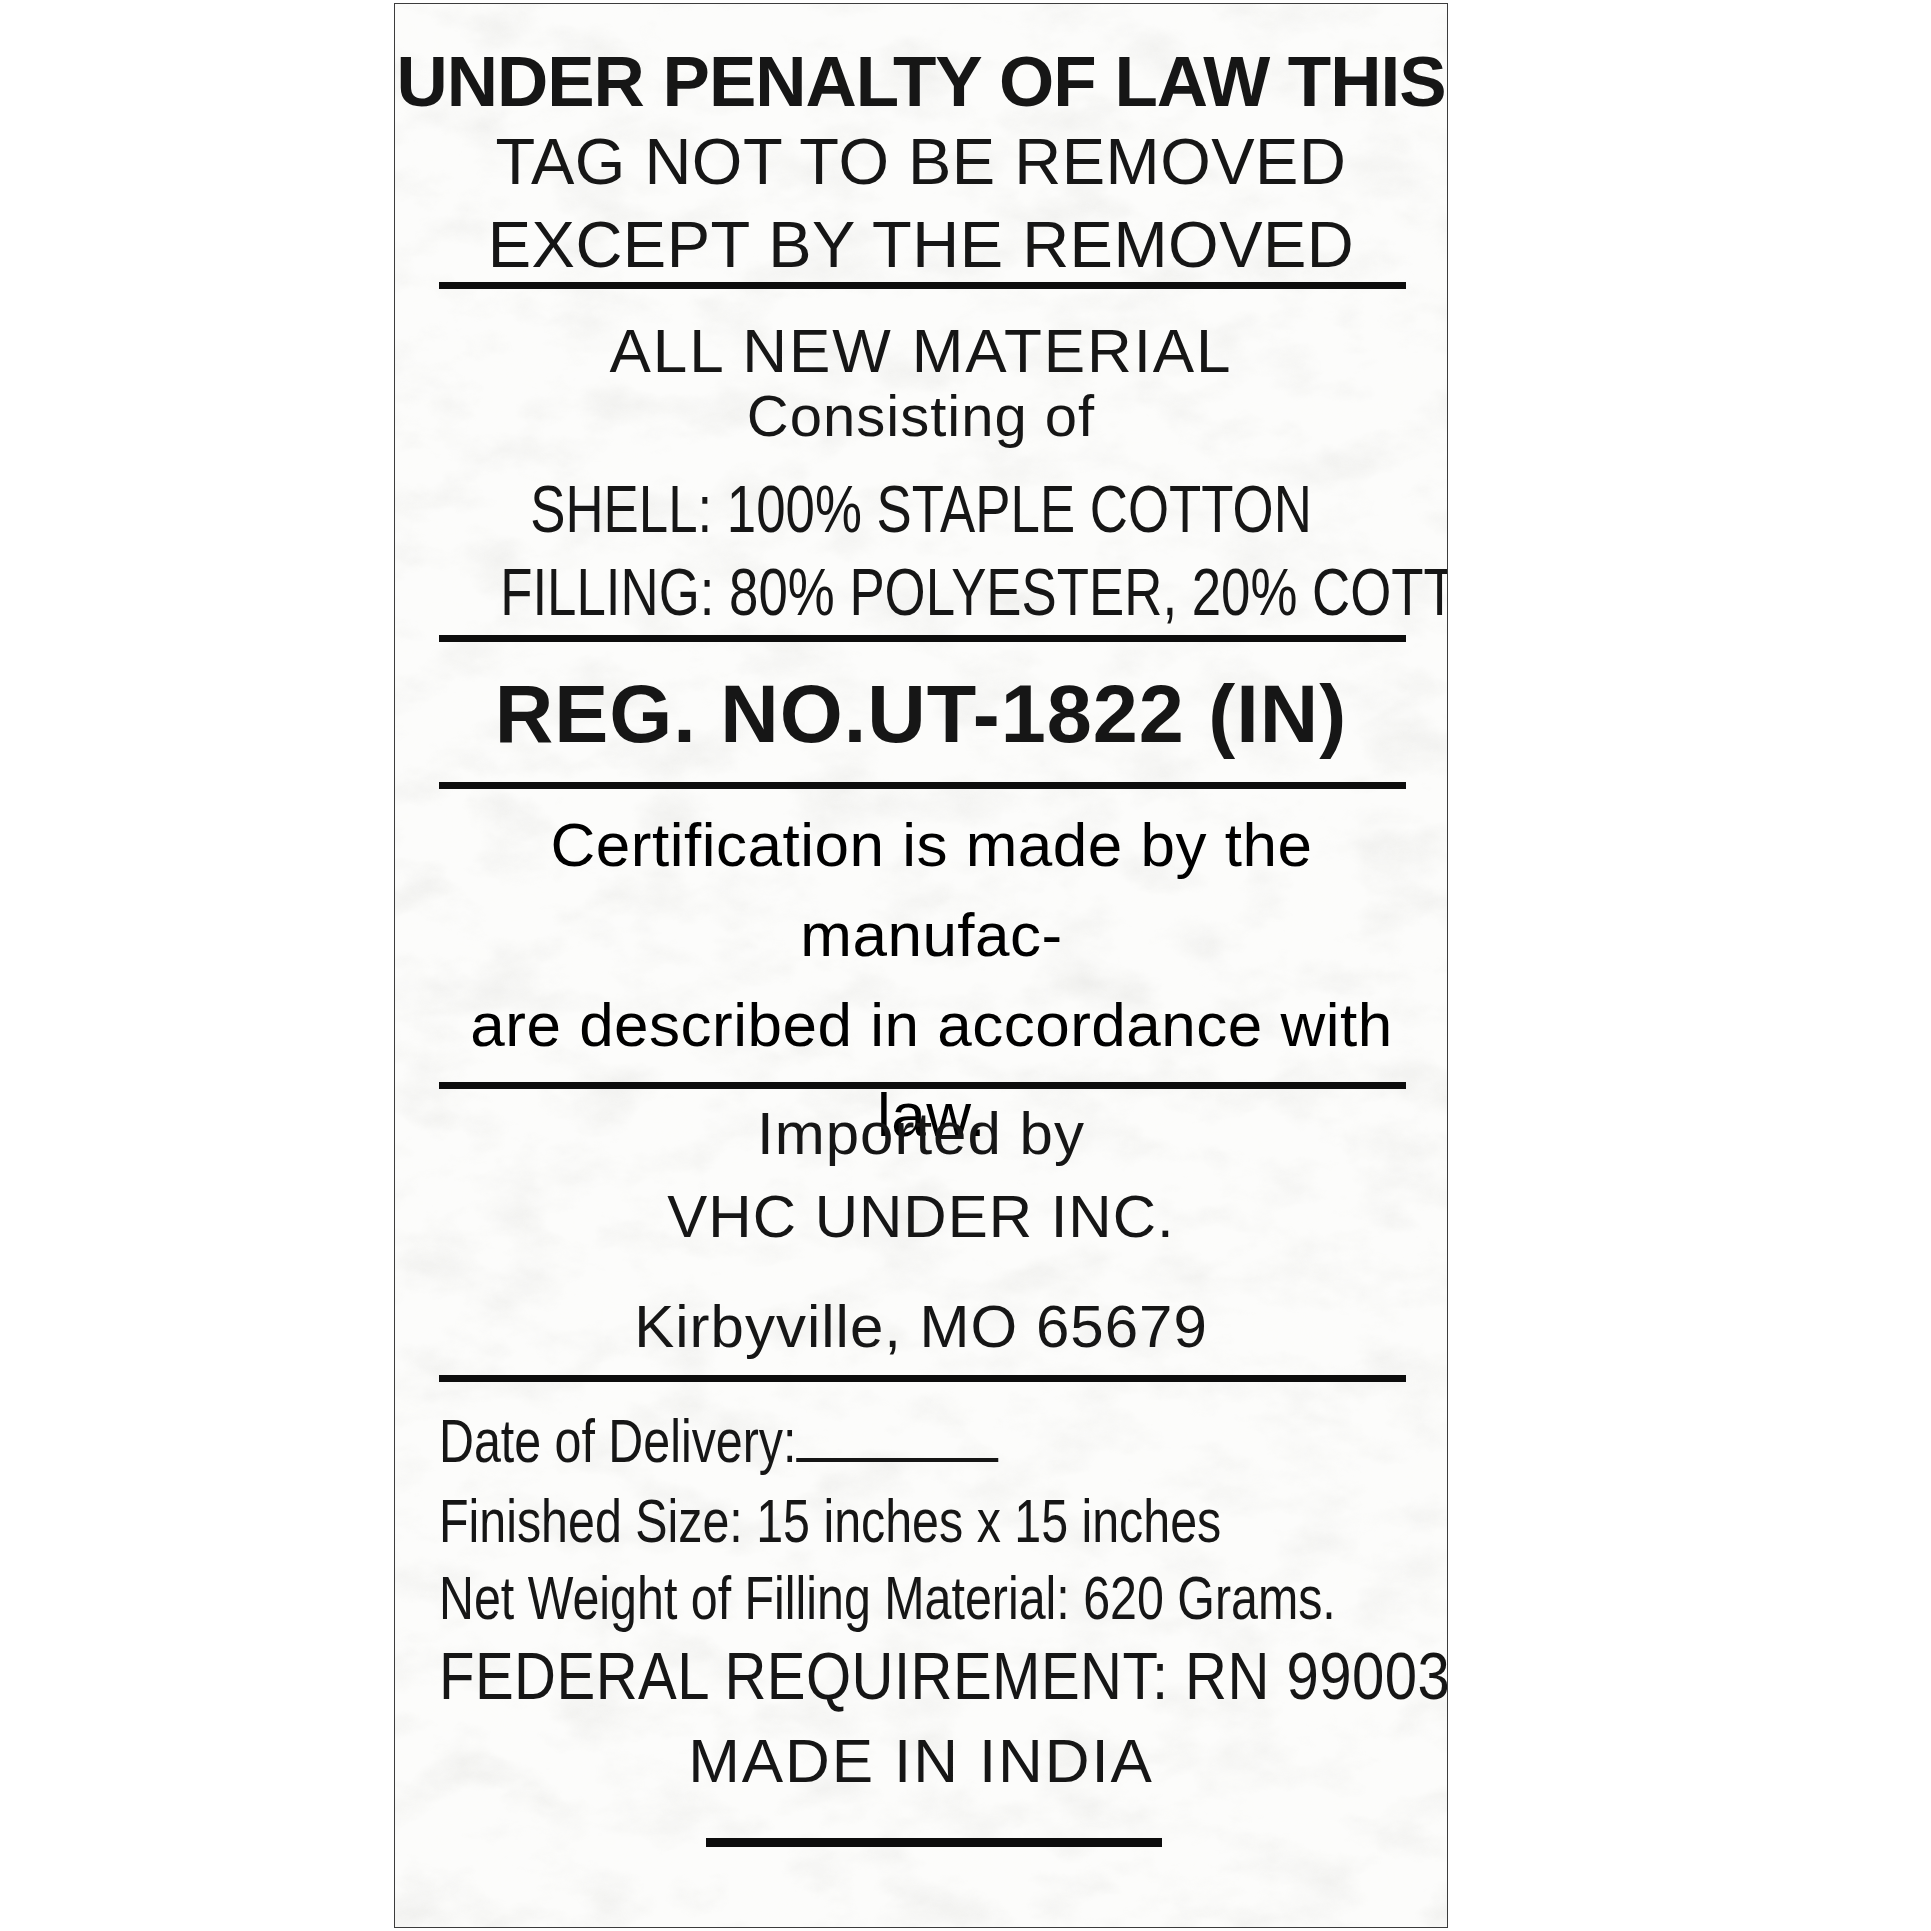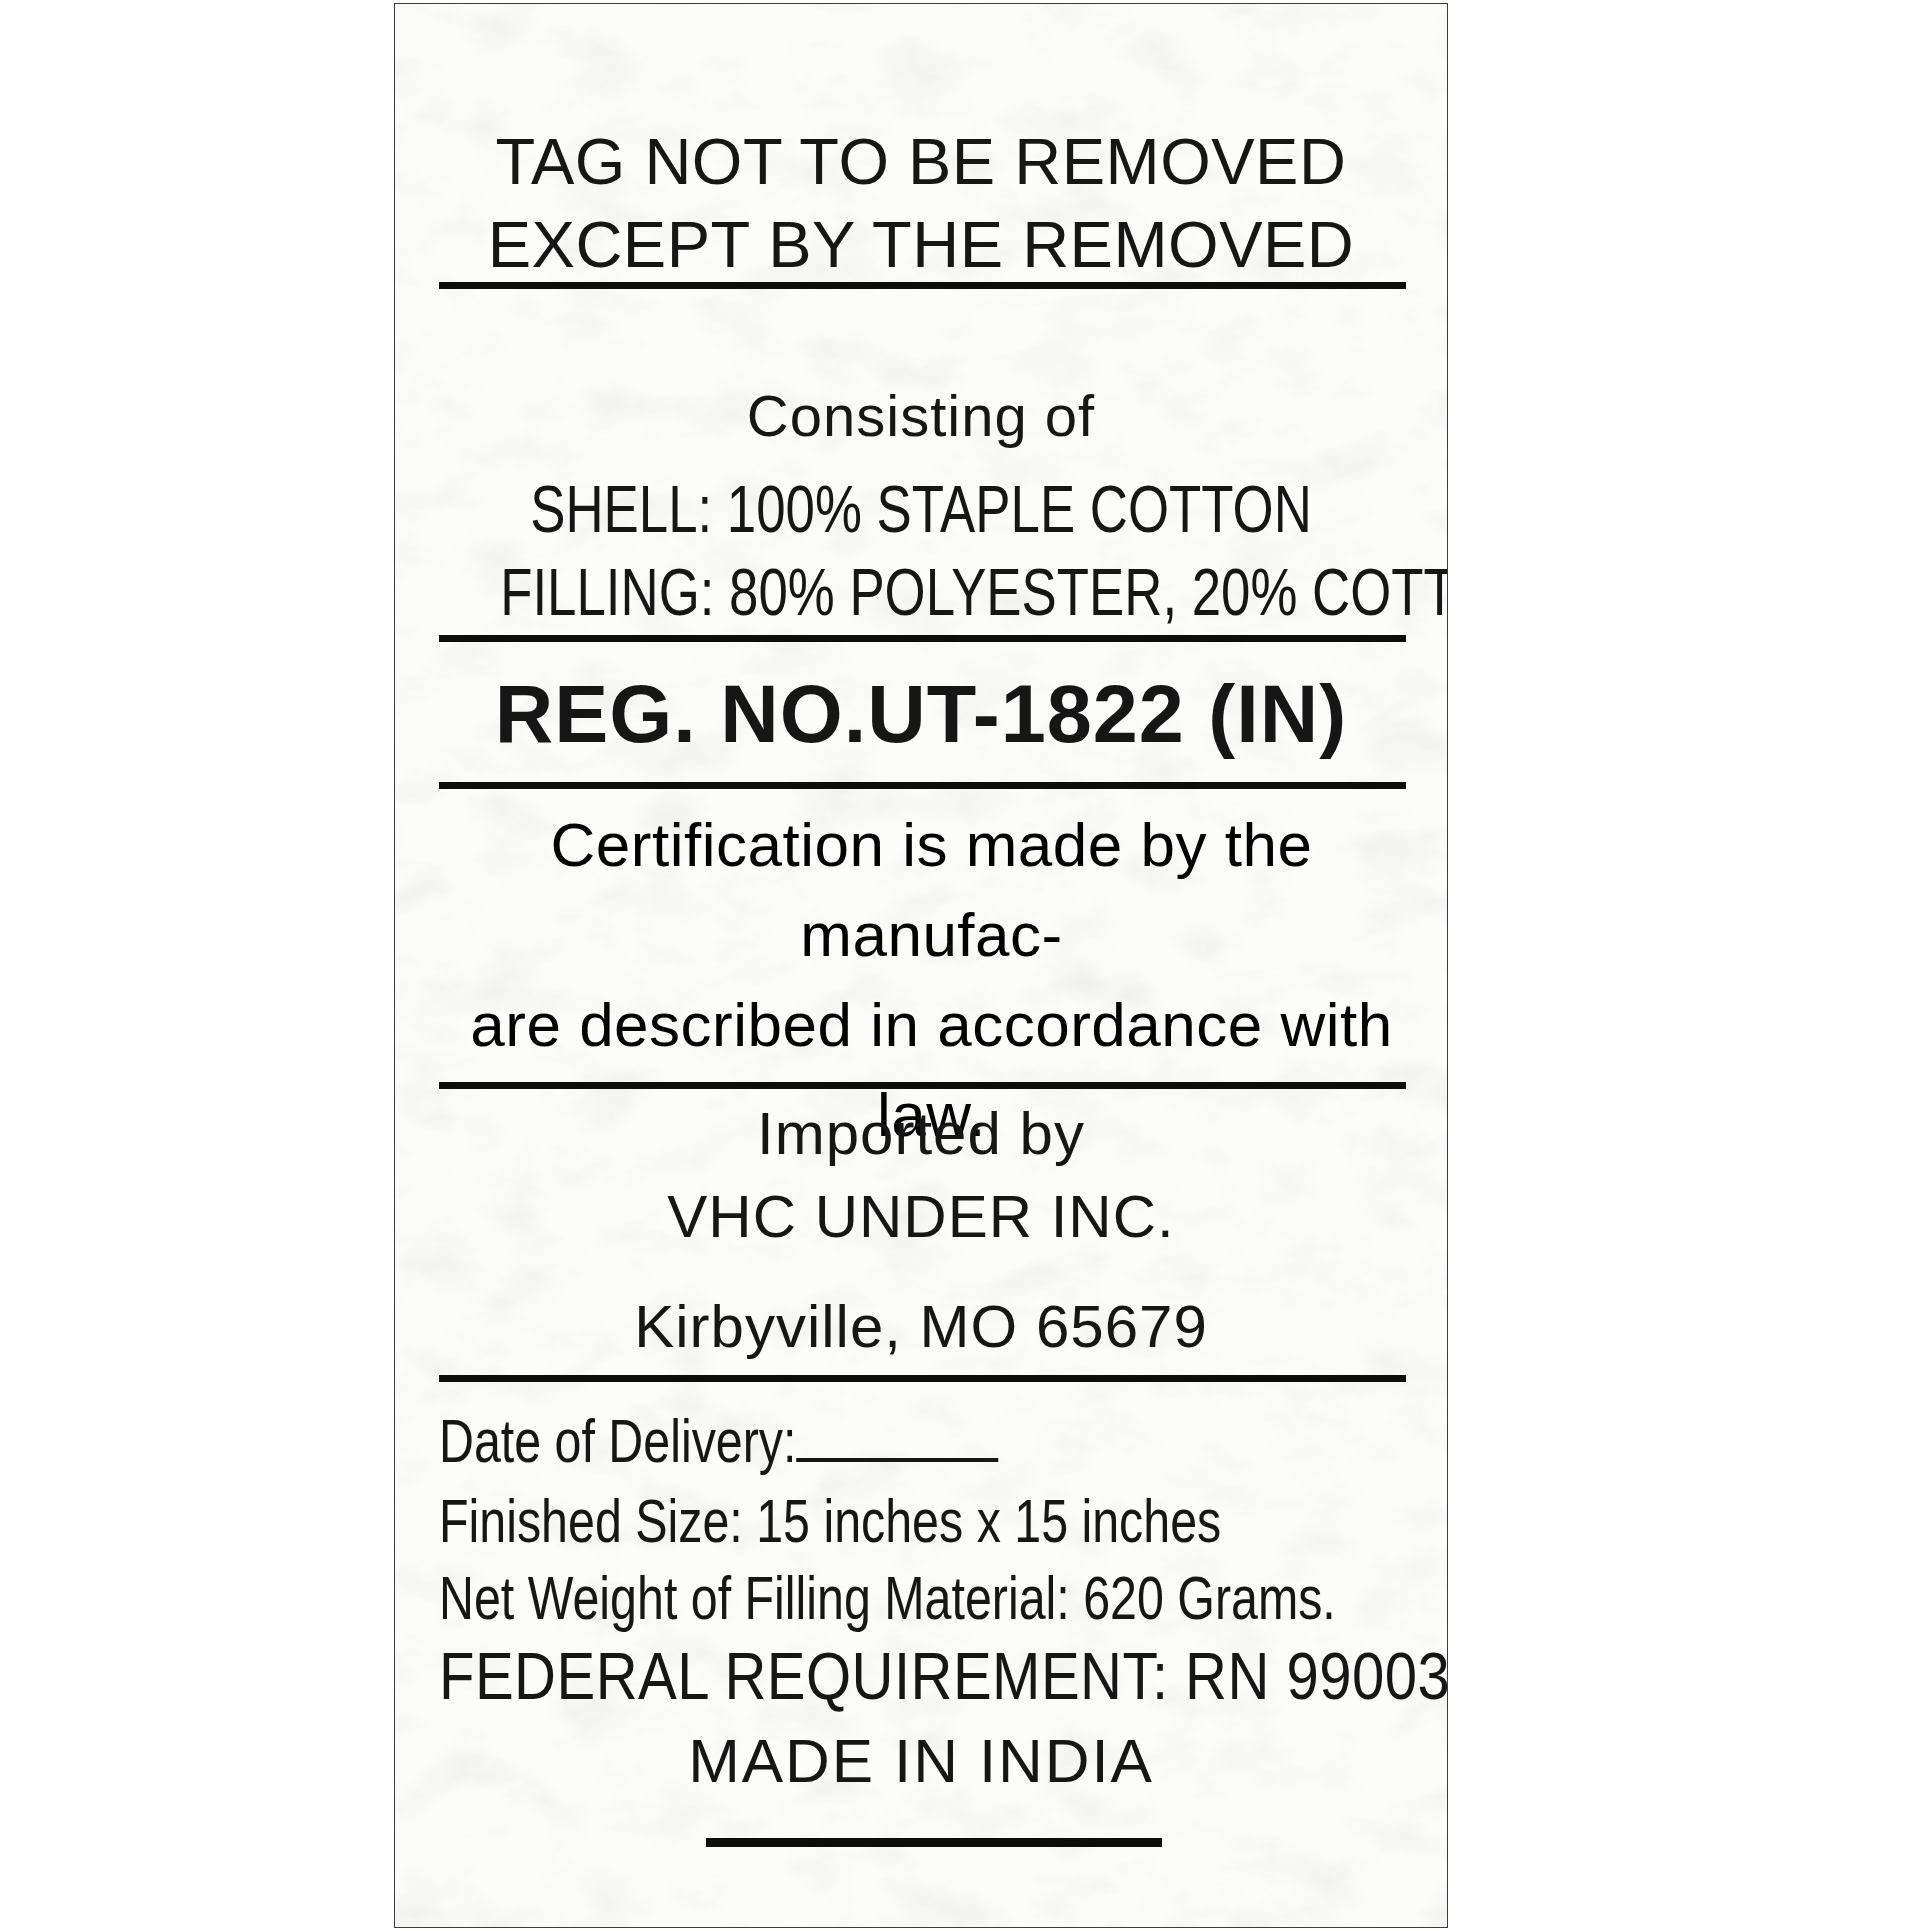--- a/index.html
+++ b/index.html
@@ -128,25 +128,27 @@
         <feColorMatrix in="m" type="matrix" values="0 0 0 0 0.84  0 0 0 0 0.84  0 0 0 0 0.82  0.5 0.5 0.5 0 -0.2"></feColorMatrix>
       </filter>
     </defs>
     <rect x="0" y="0" width="1092" height="1994" fill="#ececea"></rect>
     <rect x="0" y="0" width="1092" height="1994" filter="url(#shade)" opacity="0.55"></rect>
     <rect x="0" y="0" width="1092" height="1994" filter="url(#fibers)" opacity="0.85"></rect>
   </svg>
 
   <div class="content">
 
+    <div class="line hdr-bold">UNDER PENALTY OF LAW THIS</div>
     <div class="line hdr-2">TAG NOT TO BE REMOVED</div>
     <div class="line hdr-3">EXCEPT BY THE REMOVED</div>
 
     <div class="rule rule-1"></div>
 
+    <div class="line all-new">ALL NEW MATERIAL</div>
     <div class="line consisting">Consisting of</div>
     <div class="line shell cond-center">SHELL: 100% STAPLE COTTON</div>
     <div class="line filling cond-center">FILLING: 80% POLYESTER, 20% COTTON</div>
 
     <div class="rule rule-2"></div>
 
     <div class="line reg">REG. NO.UT-1822 (IN)</div>
 
     <div class="rule rule-3"></div>
 

